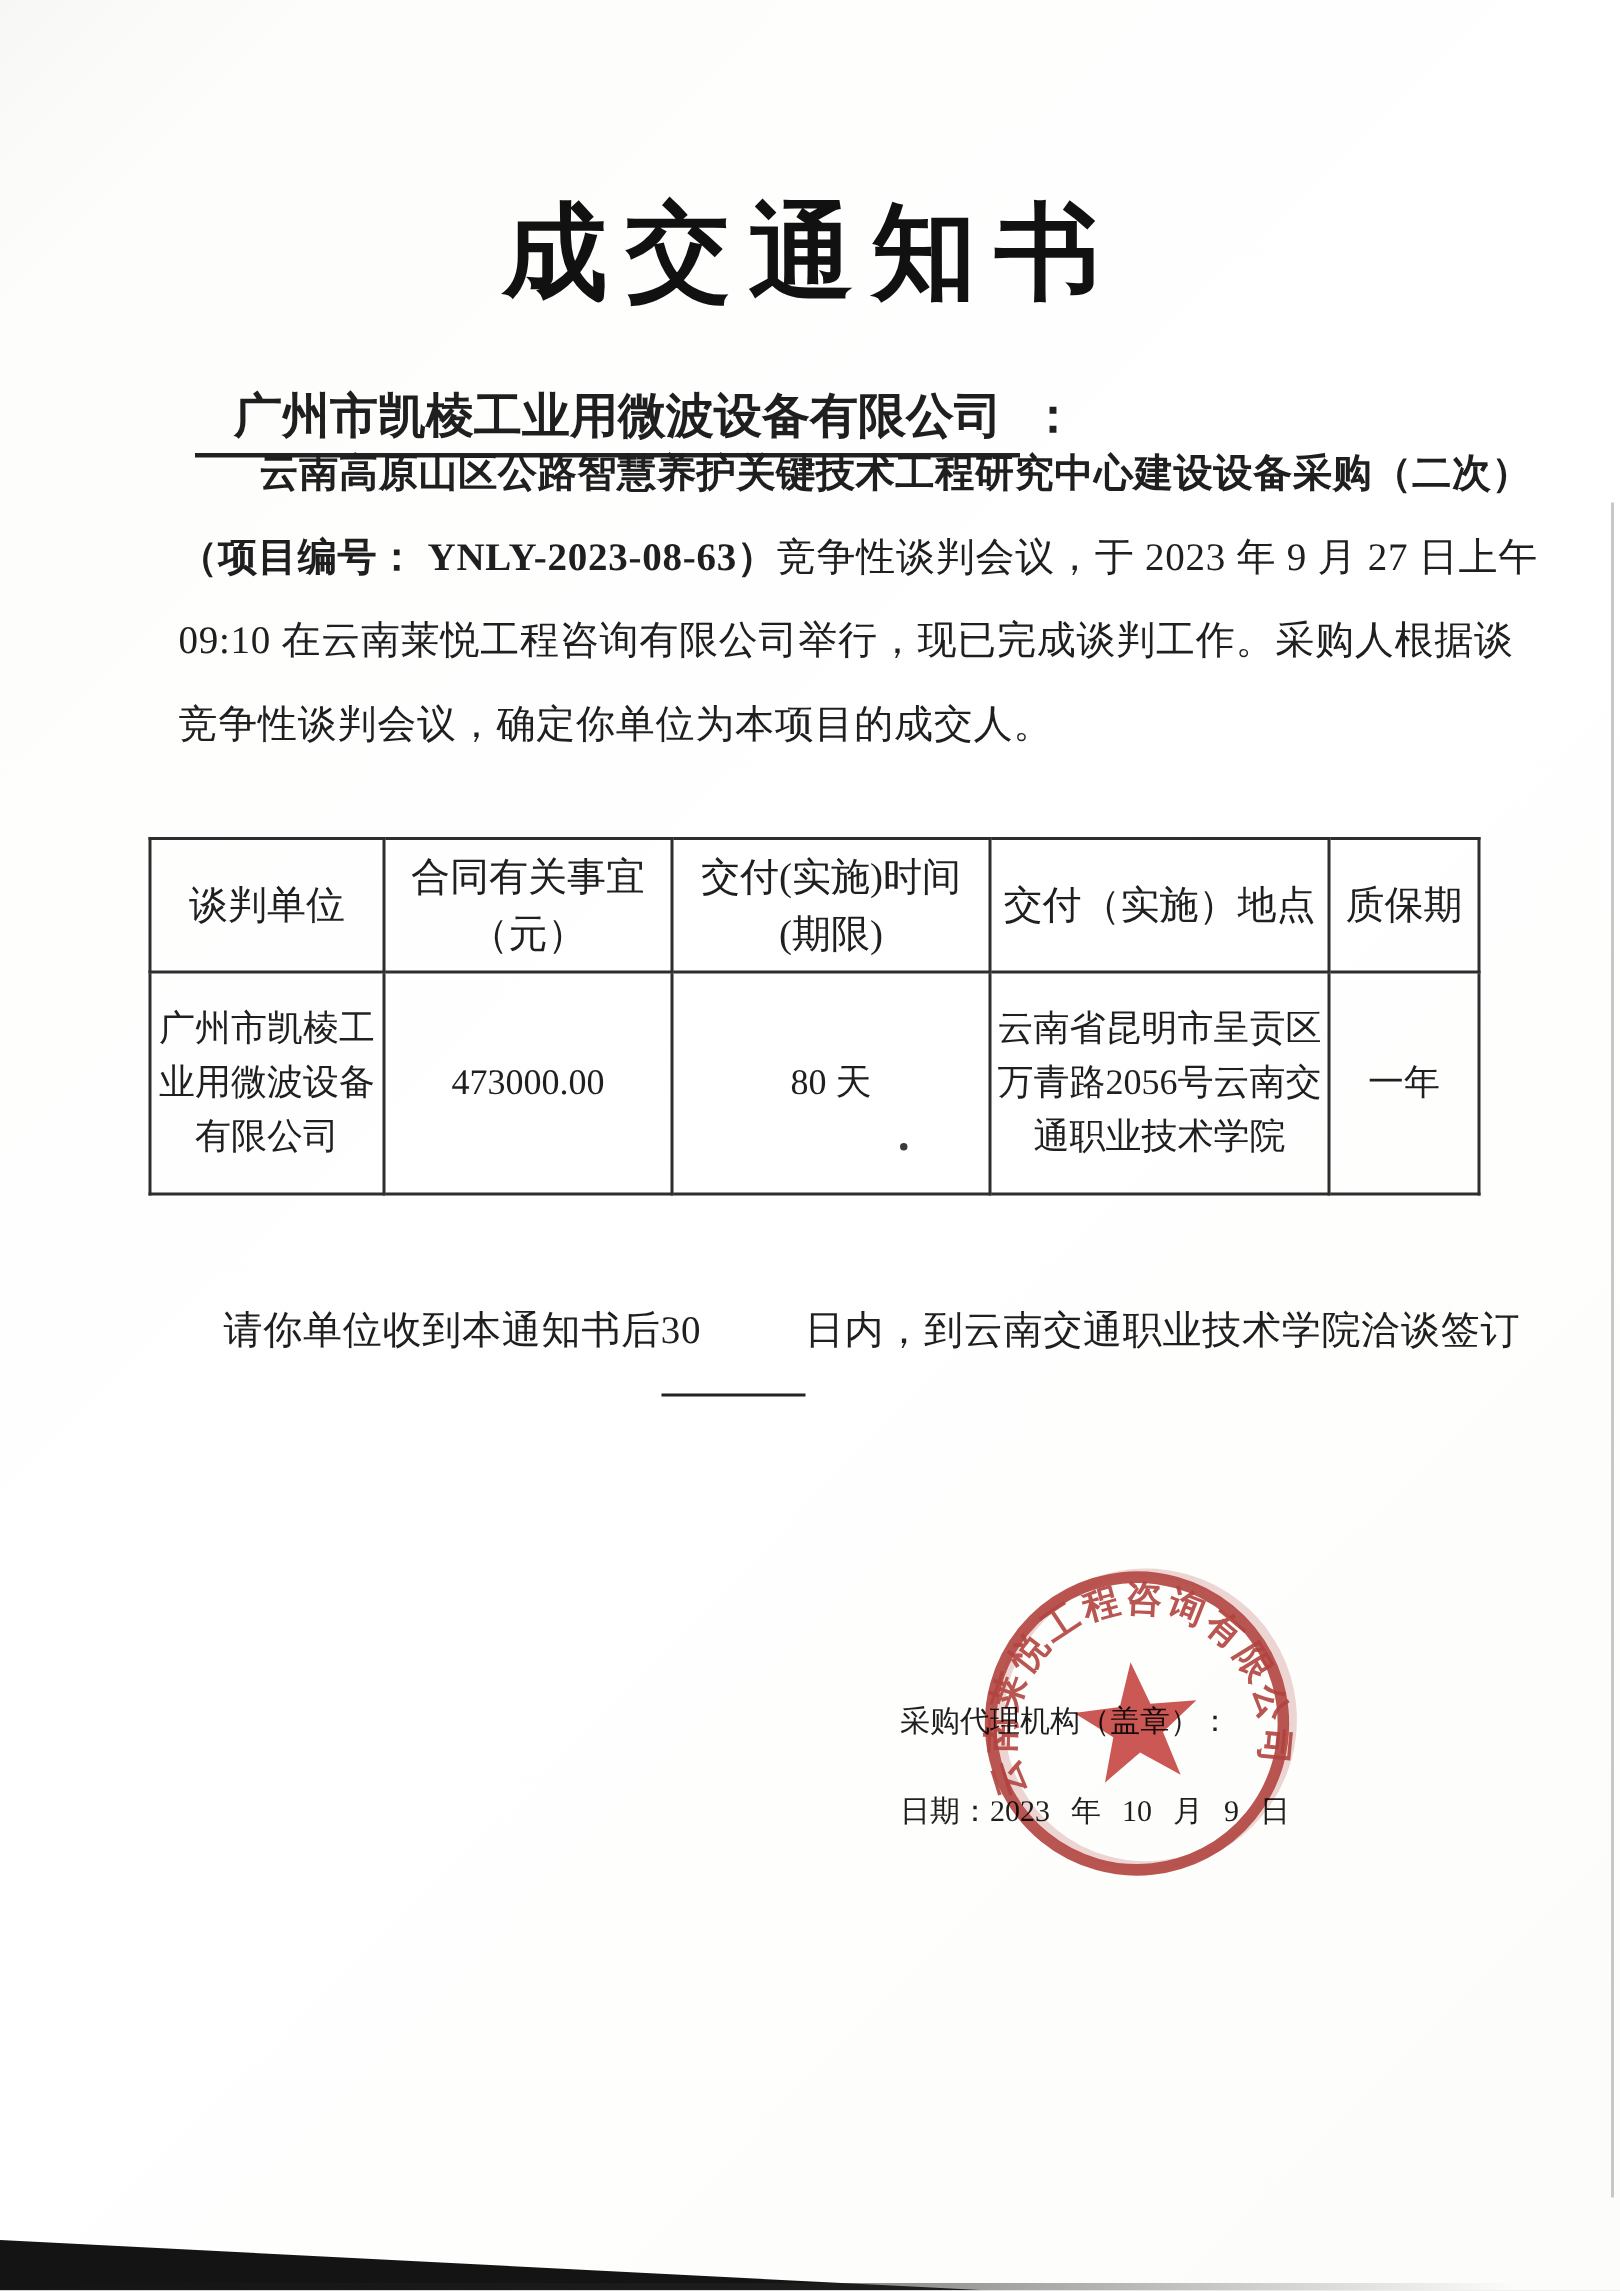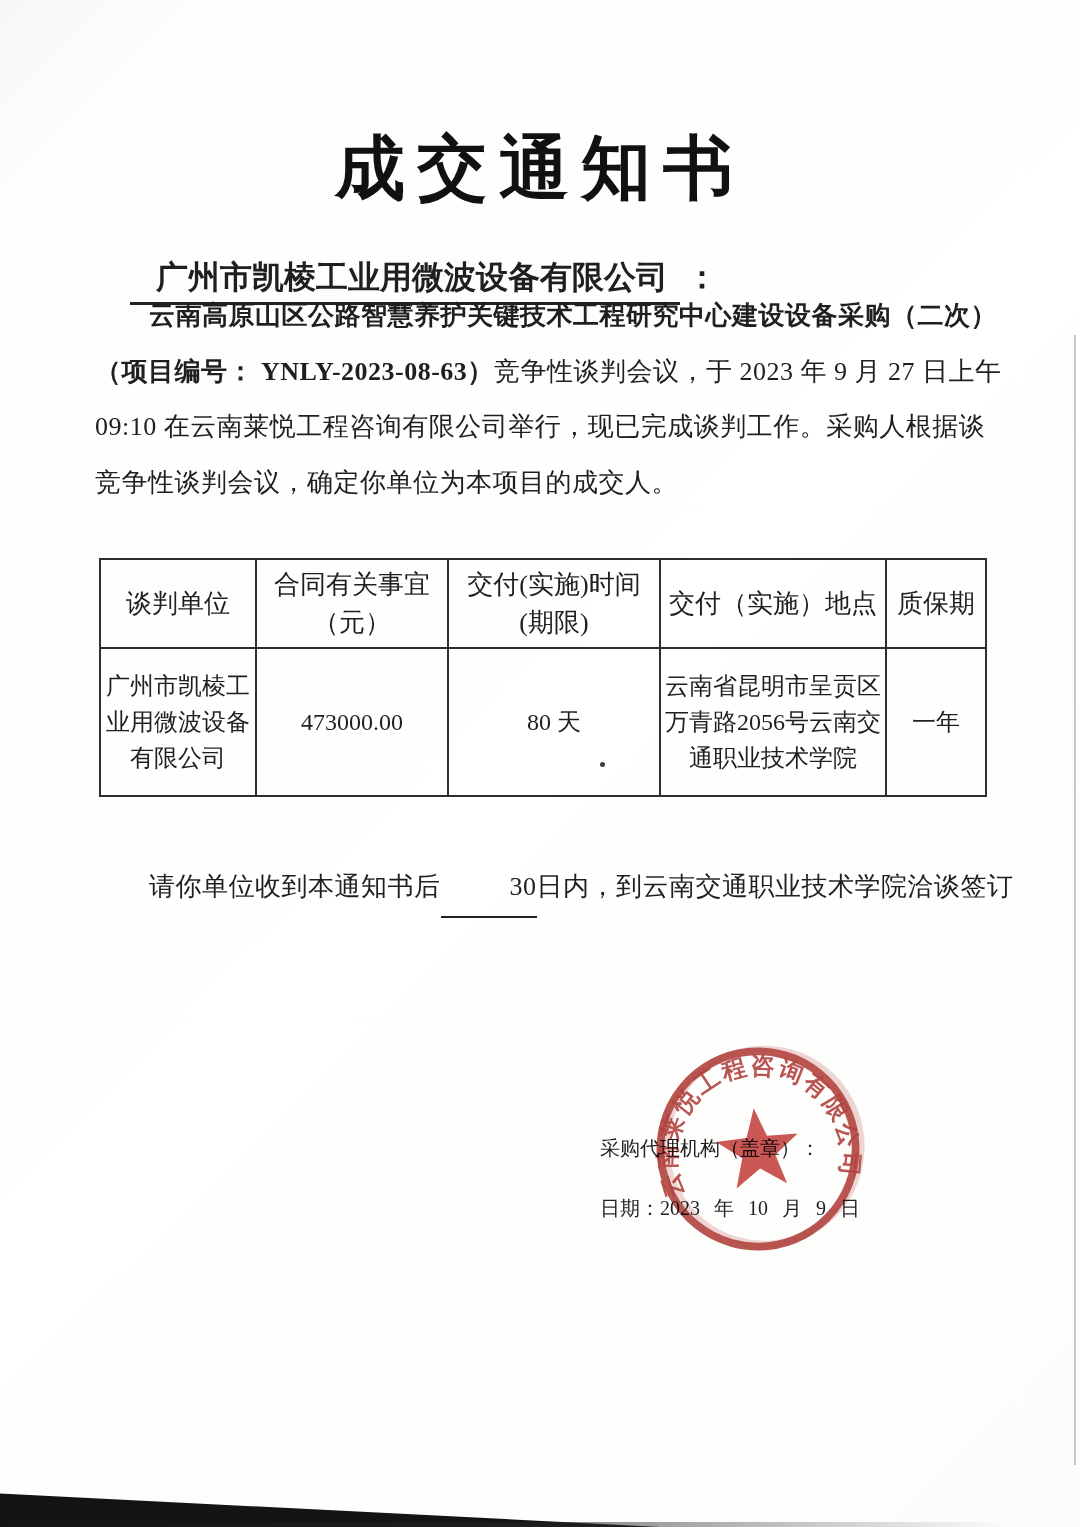--- a/index.html
+++ b/index.html
@@ -43,21 +43,21 @@
   .addressee .colon { padding-left: 6px; }
 
   
   .body-par {
     position: absolute;
     top: 288px; left: 95px; width: 910px;
     font-size: 26px;
     line-height: 55.5px;
     letter-spacing: 0.5px;
   }
-  .body-par .line { white-space: nowrap; }
+  .body-par .line { white-space: nowrap; margin-left: 24px; }
   .body-par .indent { padding-left: 54px; }
   .bold { font-weight: bold; }
 
   
   .award-table {
     position: absolute;
     top: 558px; left: 99px;
     border-collapse: collapse;
     table-layout: fixed;
     font-size: 24px;
@@ -85,23 +85,23 @@
     top: 858px; left: 95px; width: 910px;
     font-size: 26px;
     line-height: 57px;
     letter-spacing: 0.5px;
   }
   .notice .line { white-space: nowrap; }
   .notice .indent { padding-left: 54px; }
   .notice .days-uline {
     display: inline-block;
     min-width: 96px;
-    text-align: right;
+    text-align: left;
     border-bottom: 2.5px solid #222;
-    padding-bottom: 1px;
+    padding-bottom: 14px;
   }
 
   
   .sign-block {
     position: absolute;
     top: 1118px; left: 600px;
     font-size: 20px;
     line-height: 60px;
     white-space: nowrap;
   }

